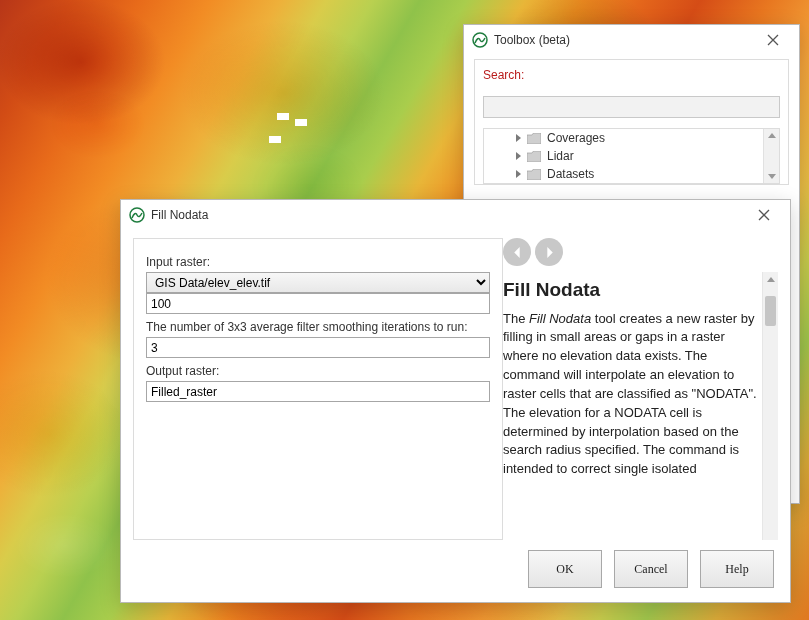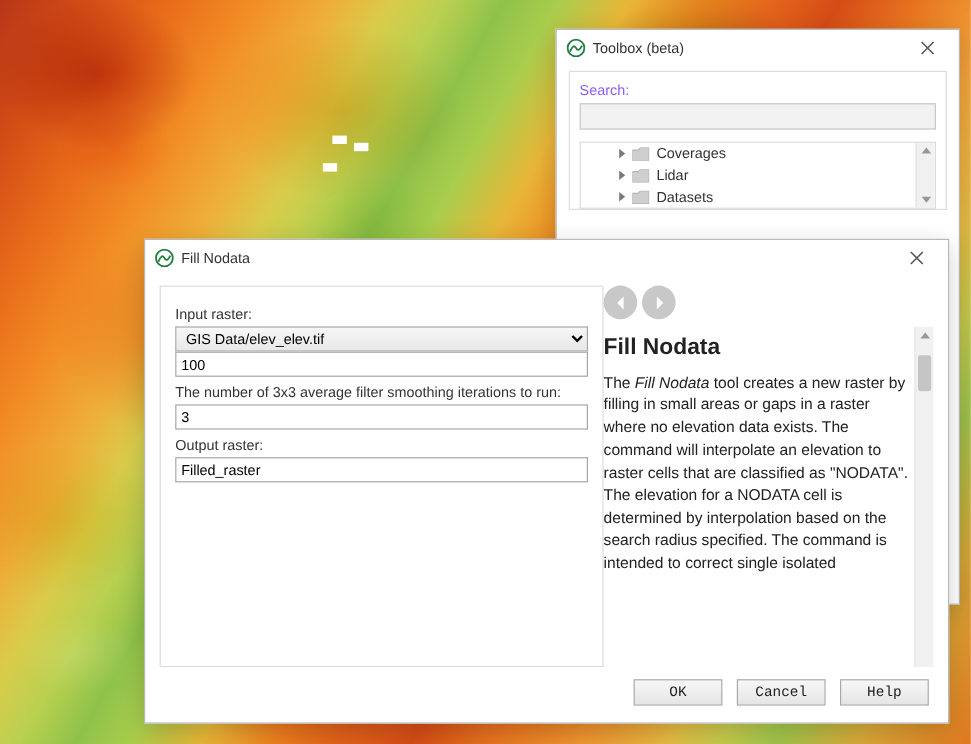--- a/index.html
+++ b/index.html
@@ -100,21 +100,21 @@
     border-right: 1px solid #dcdcdc;
     background:#f0f0f0;
     position:relative;
     top:1px;
   }
   .tab.active {
     background:#ffffff;
     border-bottom: 1px solid #ffffff;
   }
   .toolbox-body { padding:8px 8px 0 8px; }
-  .search-label { color:#8b5cf6; margin-bottom:4px; display:block; }
+  .search-label { color:#b91c1c; margin-bottom:14px; display:block; }
   .search-input {
     width:100%; height:22px;
     border:1px solid #c9c9c9;
     background:#f2f2f2;
     padding:0 4px;
     font-family:inherit; font-size:12px;
   }
   .tree {
     margin-top:10px;
     border:1px solid #dcdcdc;
@@ -237,24 +237,24 @@
   .help-vscroll .thumb{
     position:absolute; left:2px; right:2px; top:24px; height:30px;
     background:#c5c5c5; border-radius:2px;
   }
 
   .button-row{
     display:flex; justify-content:flex-end;
     gap:12px; padding:10px 16px 14px 0;
   }
   .btn{
-    width:74px; height:22px;
+    width:74px; height:38px;
     background:linear-gradient(#f7f7f7,#e5e5e5);
     border:1px solid #a8a8a8;
-    font-family:Liberation Mono, monospace; font-size:12px;
+    font-family:Liberation Serif, serif; font-size:12px;
     color:#222;
     display:flex; align-items:center; justify-content:center;
     cursor:pointer;
   }
 </style>
 </head>
 <body>
 
 <div class="terrain"></div>
 <div class="texture"></div>

